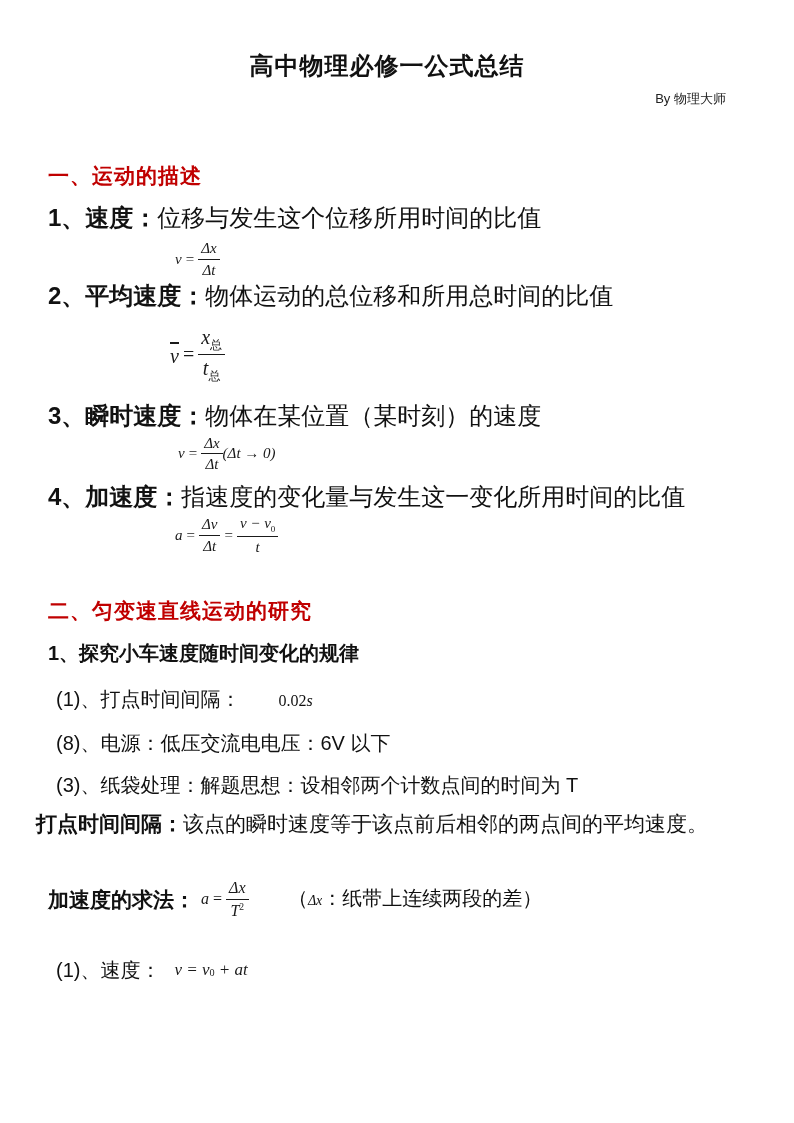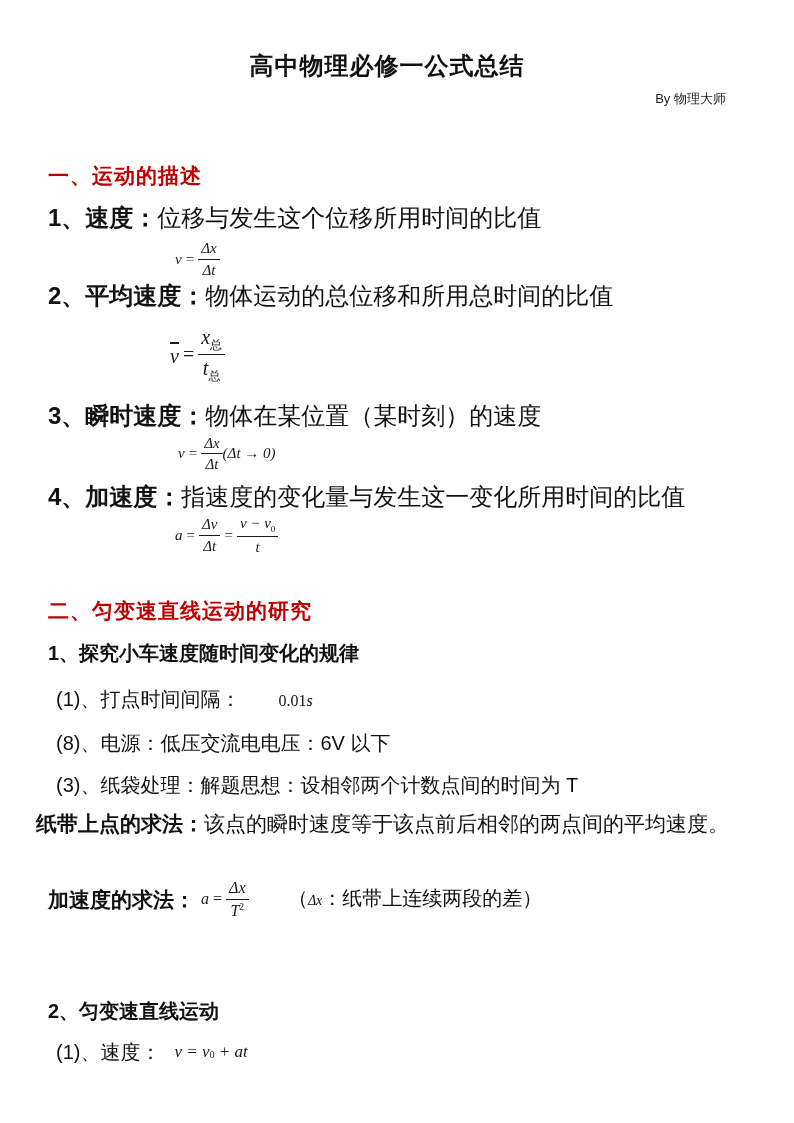--- a/index.html
+++ b/index.html
@@ -150,49 +150,48 @@
         <span class="den">t</span>
       </span>
     </span>
   </div>
 
   <h2 class="sec sec2">二、匀变速直线运动的研究</h2>
 
   <p class="subhead sh1">1、探究小车速度随时间变化的规律</p>
 
   <p class="subpoint sp1">
-    <span>(1)、打点时间间隔：</span><span class="value-gap"><span>0.01</span><span class="unit">s</span></span>
+    <span>(1)、打点时间间隔：</span><span class="value-gap"><span>0.02</span><span class="unit">s</span></span>
   </p>
 
   <p class="subpoint sp2">
     <span>(8)、电源：低压交流电</span><span class="part-gap">电压：6V 以下</span>
   </p>
 
   <p class="subpoint sp3">(3)、纸袋处理：解题思想：设相邻两个计数点间的时间为 T</p>
 
   <p class="tape">
-    <span class="lbl">纸带上点的求法：</span><span>该点的瞬时速度等于该点前后相邻的两点间的平均速度。</span>
+    <span class="lbl">打点时间间隔：</span><span>该点的瞬时速度等于该点前后相邻的两点间的平均速度。</span>
   </p>
 
   <div class="accel-row">
     <span class="lbl">加速度的求法：</span>
     <span class="math f5">
       <span>a</span>
       <span class="eq">=</span>
       <span class="frac">
         <span class="num">Δx</span>
         <span class="den"><span>T</span><span class="sup">2</span></span>
       </span>
     </span>
     <span class="note">
       <span>（</span><span class="var">Δx</span><span>：纸带上连续两段的差）</span>
     </span>
   </div>
 
-  <p class="subhead sh2">2、匀变速直线运动</p>
 
   <p class="subpoint sp4">
     <span>(1)、速度：</span>
     <span class="math f6">
       <span>v = v</span><span class="sub">0</span><span> + at</span>
     </span>
   </p>
 
 </div>
 

